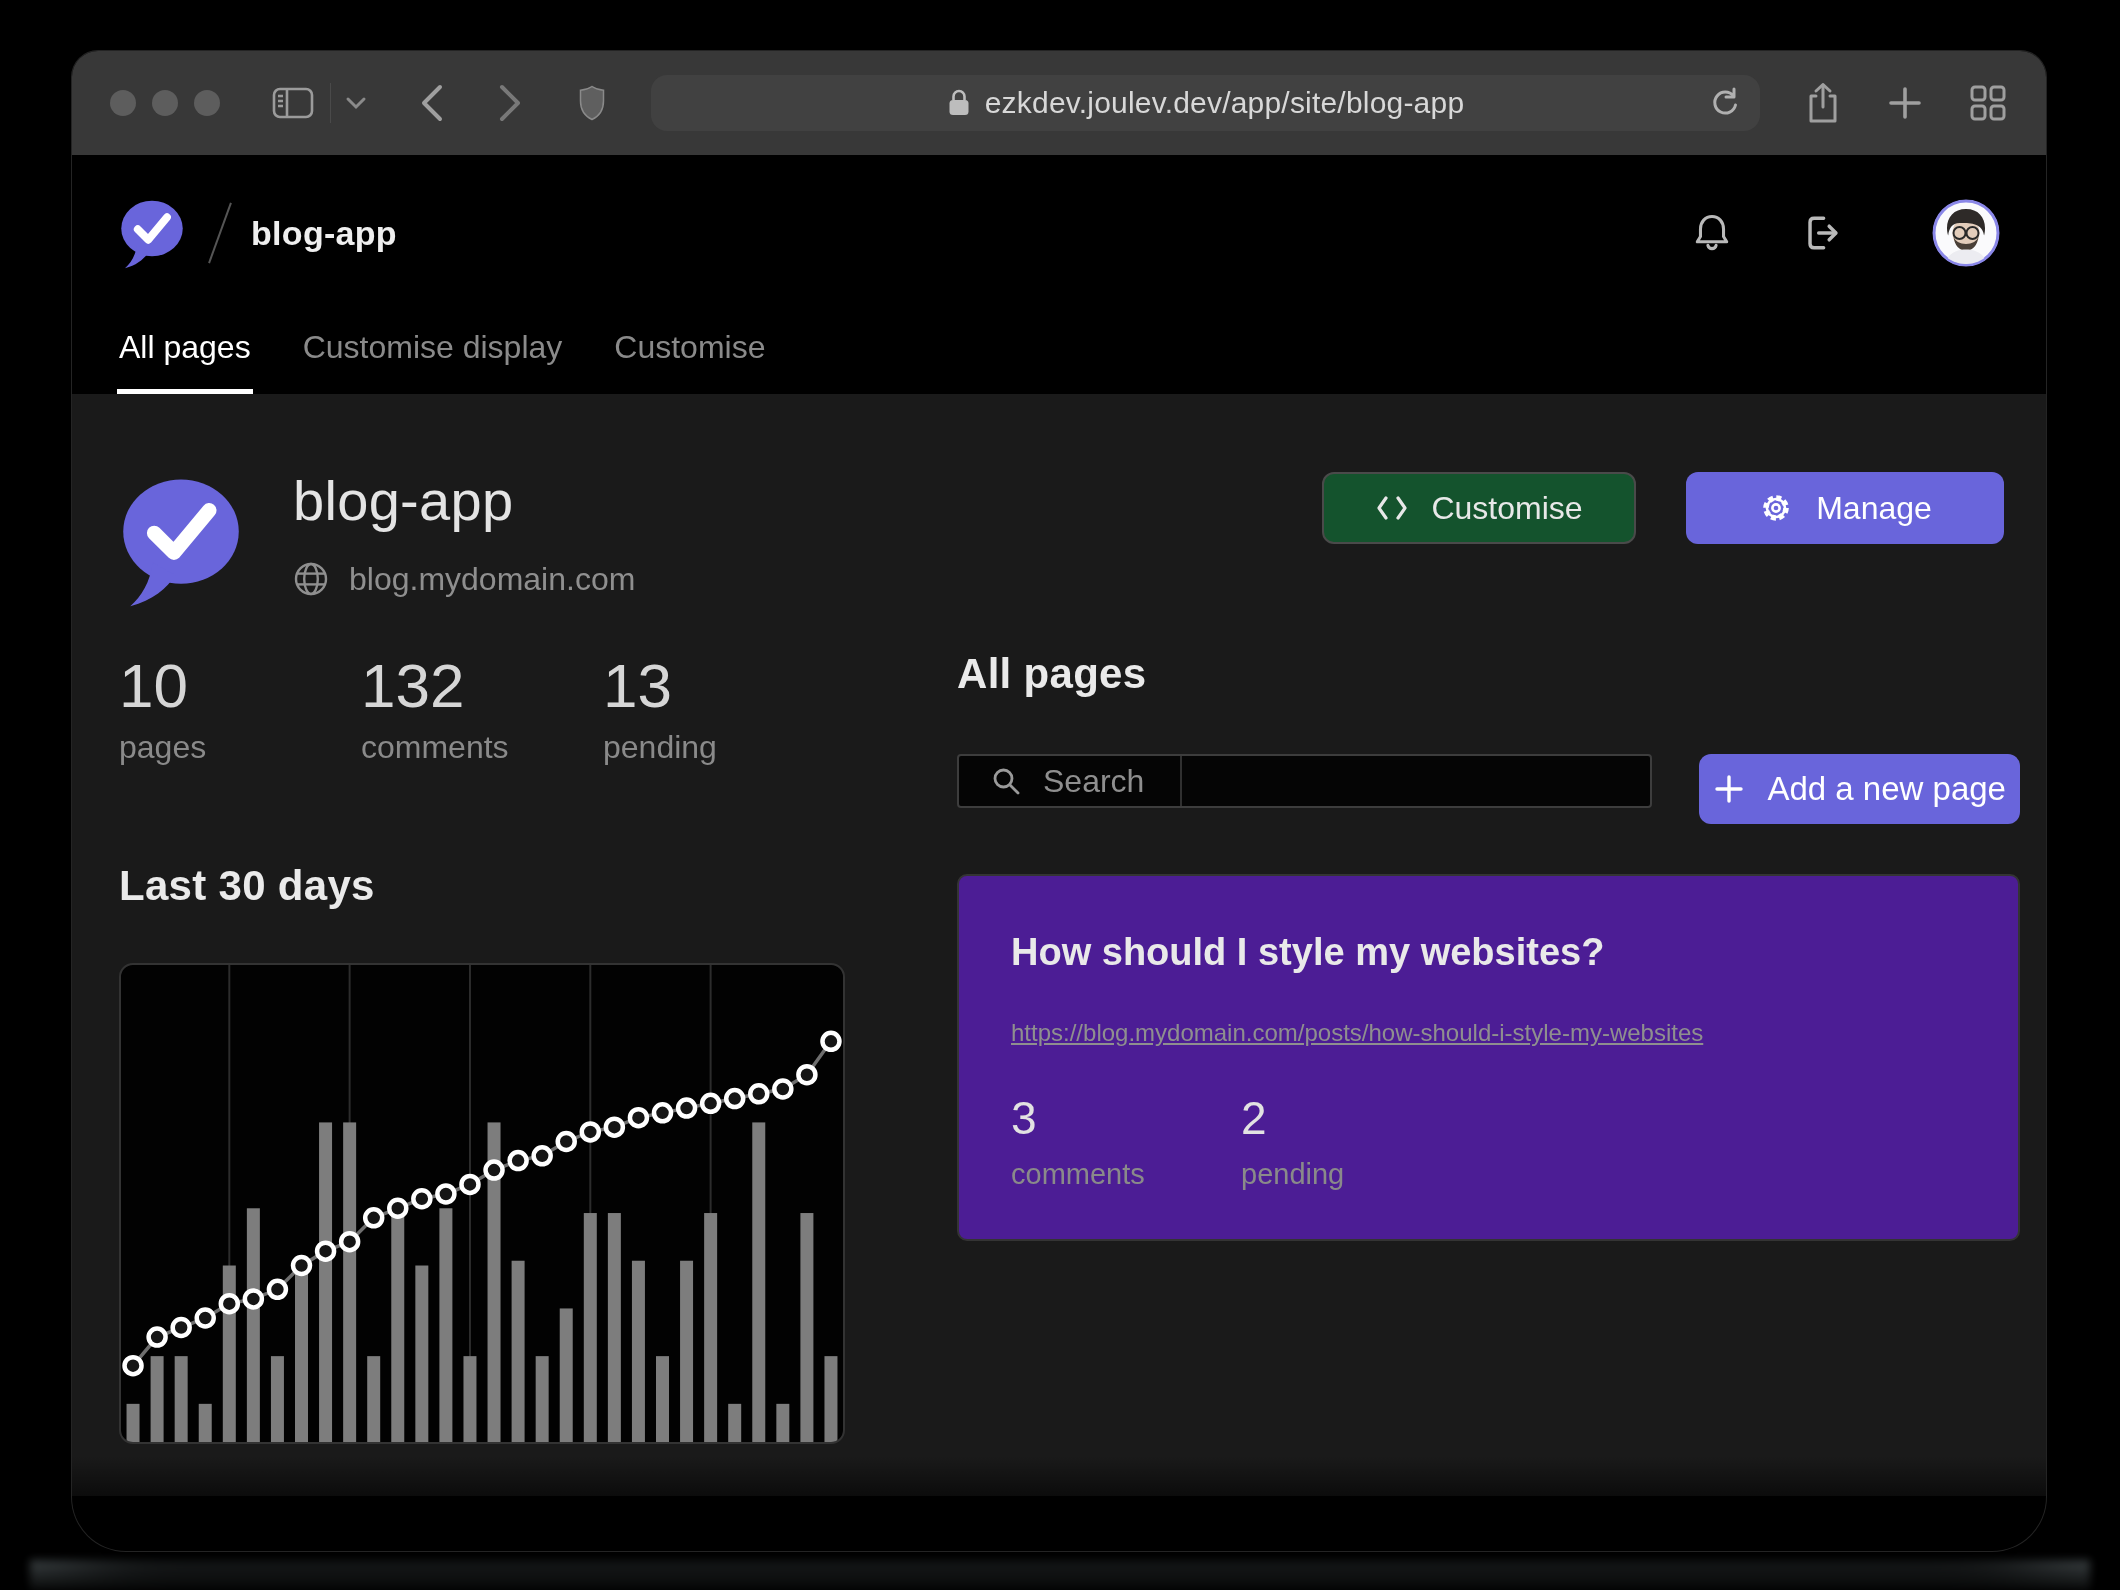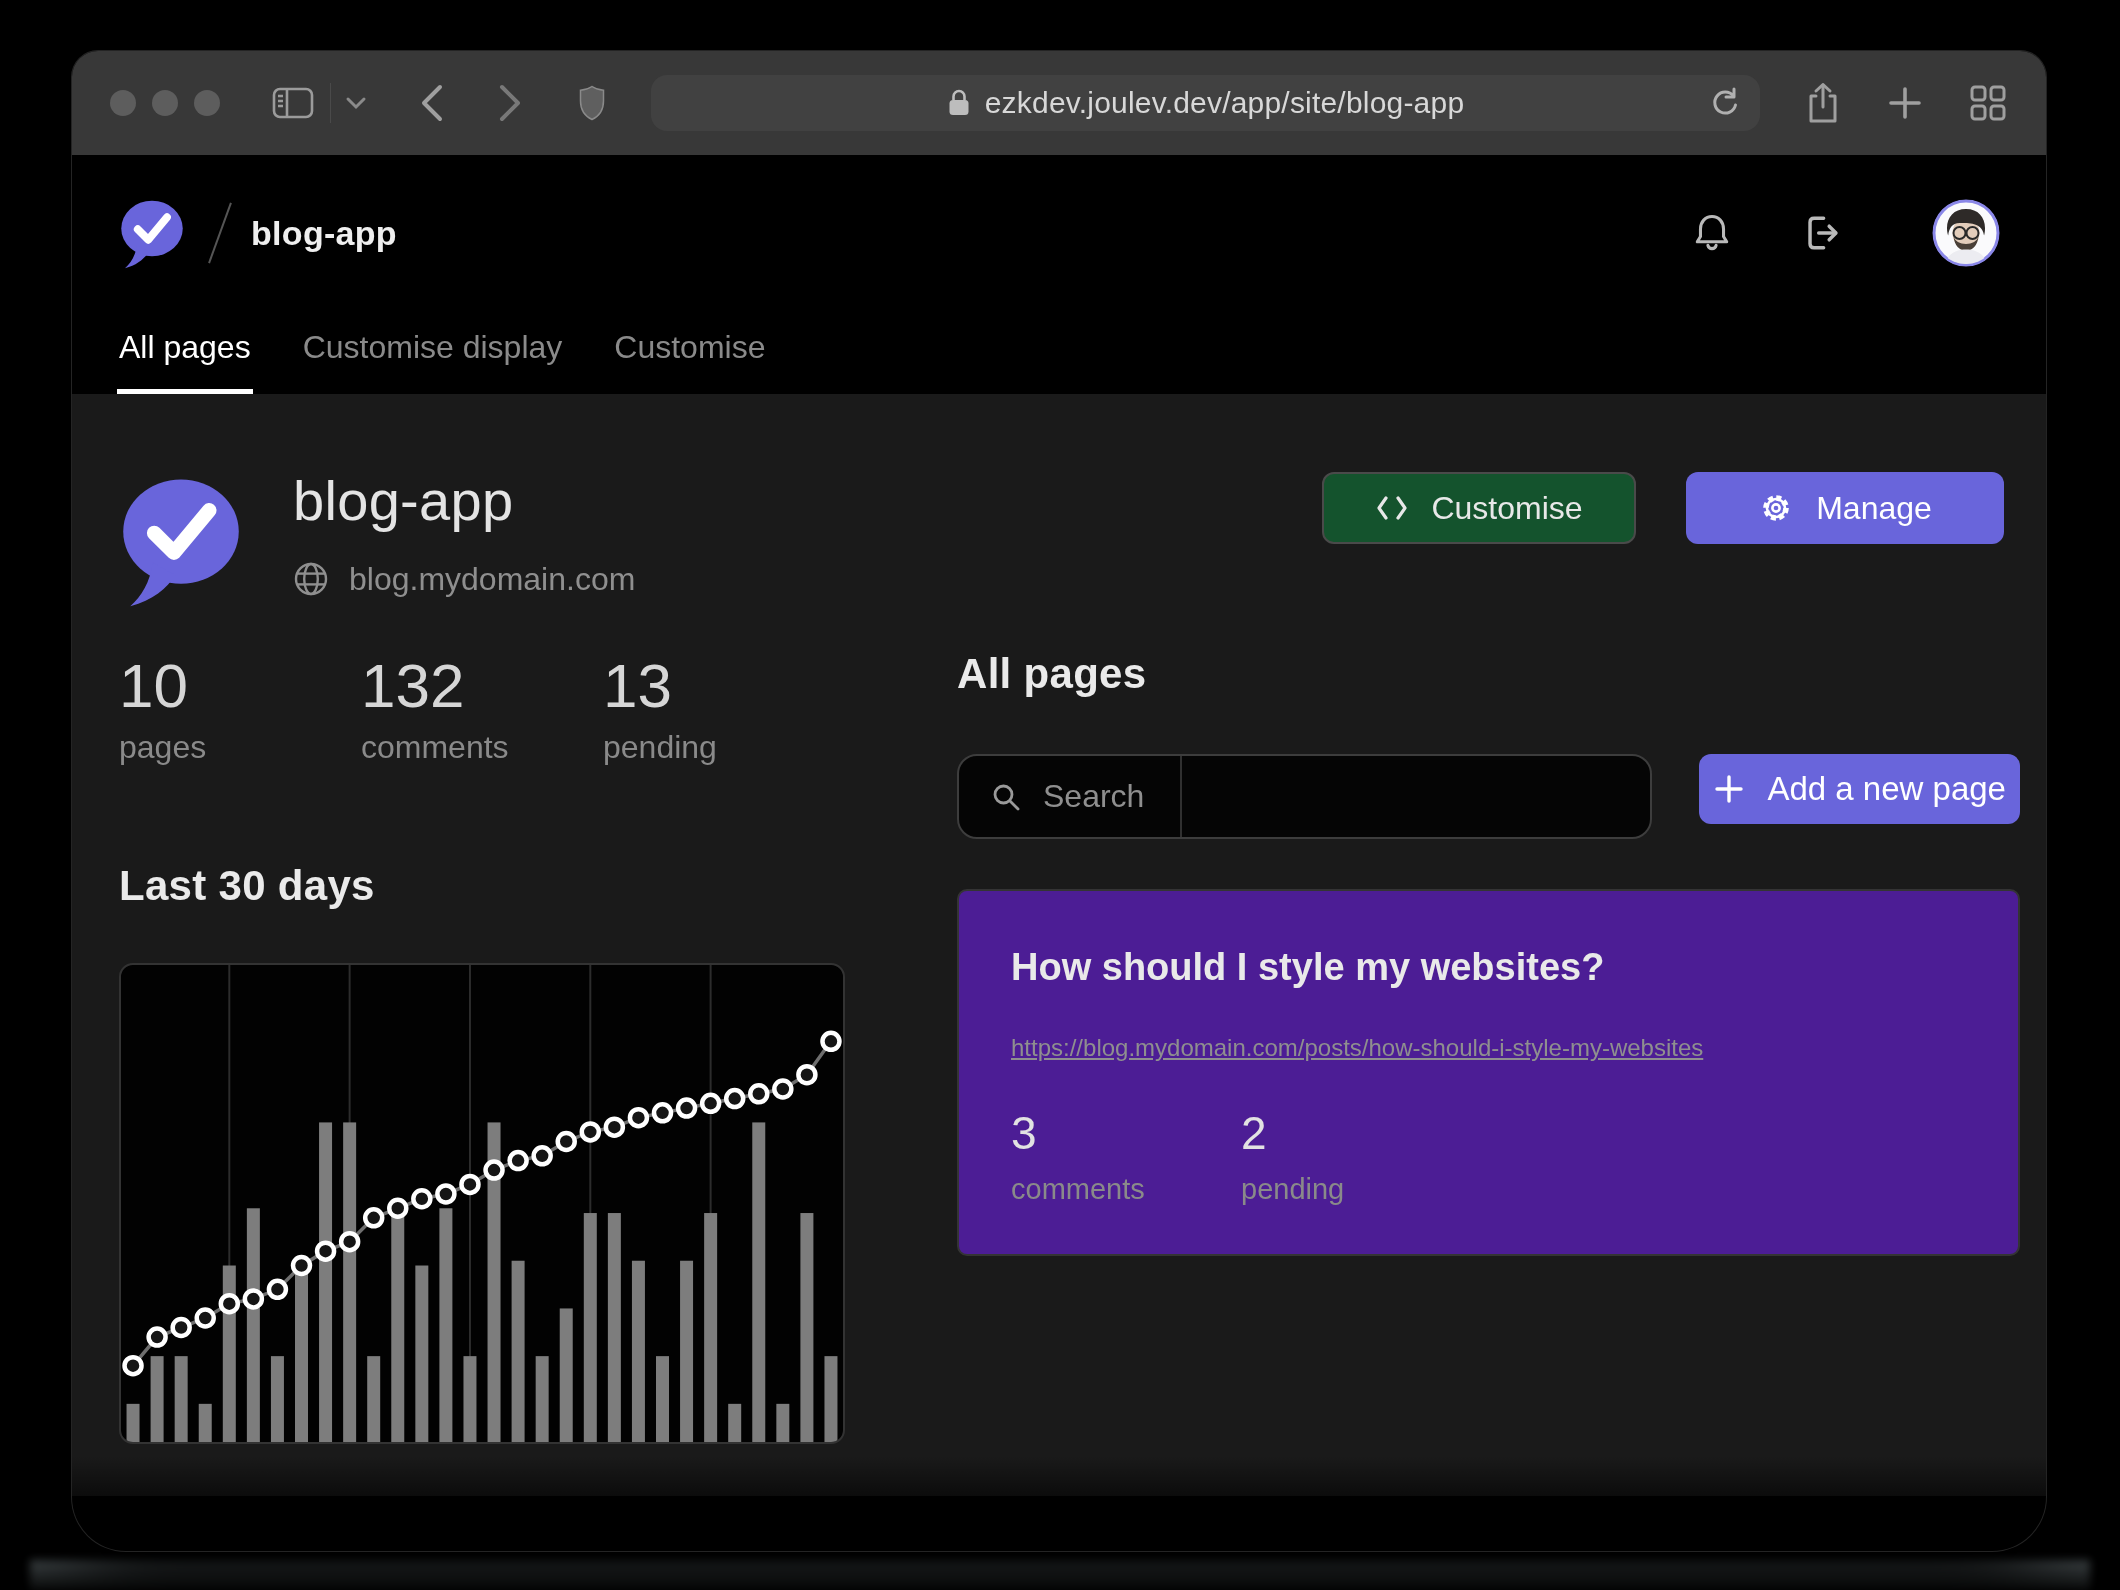--- a/index.html
+++ b/index.html
@@ -57,21 +57,21 @@
   .stats{display:flex;gap:52px;}
   .stat{min-width:190px;}
   .stat-value{font-size:62px;color:#d6d6d6;line-height:1.15;}
   .stat-label{font-size:32px;color:#8a8a8a;margin-top:8px;}
   .section-h{font-size:42px;font-weight:bold;color:#eaeaea;letter-spacing:.3px;}
   .left-h{margin-top:96px;}
   .chart-panel{margin-top:53px;width:726px;height:481px;background:#020202;
        border:2px solid #333;border-radius:14px;box-sizing:border-box;overflow:hidden;}
   
   .search-row{display:flex;gap:47px;margin-top:56px;}
-  .searchbox{flex:1;height:85px;background:#050505;border:2px solid #3d3d3d;border-radius:20px;
+  .searchbox{flex:1;height:54px;background:#050505;border:2px solid #3d3d3d;border-radius:4px;
        display:flex;align-items:center;box-sizing:border-box;}
   .searchbox .mag{margin:0 22px 0 32px;display:flex;}
   .search-label{font-size:32px;color:#8f8f8f;}
   .search-div{width:2px;align-self:stretch;background:#303030;margin-left:36px;}
   .search-input{flex:1;background:transparent;border:none;outline:none;color:#ddd;
        font-size:32px;padding:0 24px;font-family:inherit;min-width:0;}
   .btn-add{width:397px;height:70px;font-size:33px;}
   .card{background:#4c1d95;border:2px solid #343434;border-radius:10px;
        padding:48px 52px;margin-top:50px;box-sizing:border-box;}
   .card + .card{margin-top:53px;}

